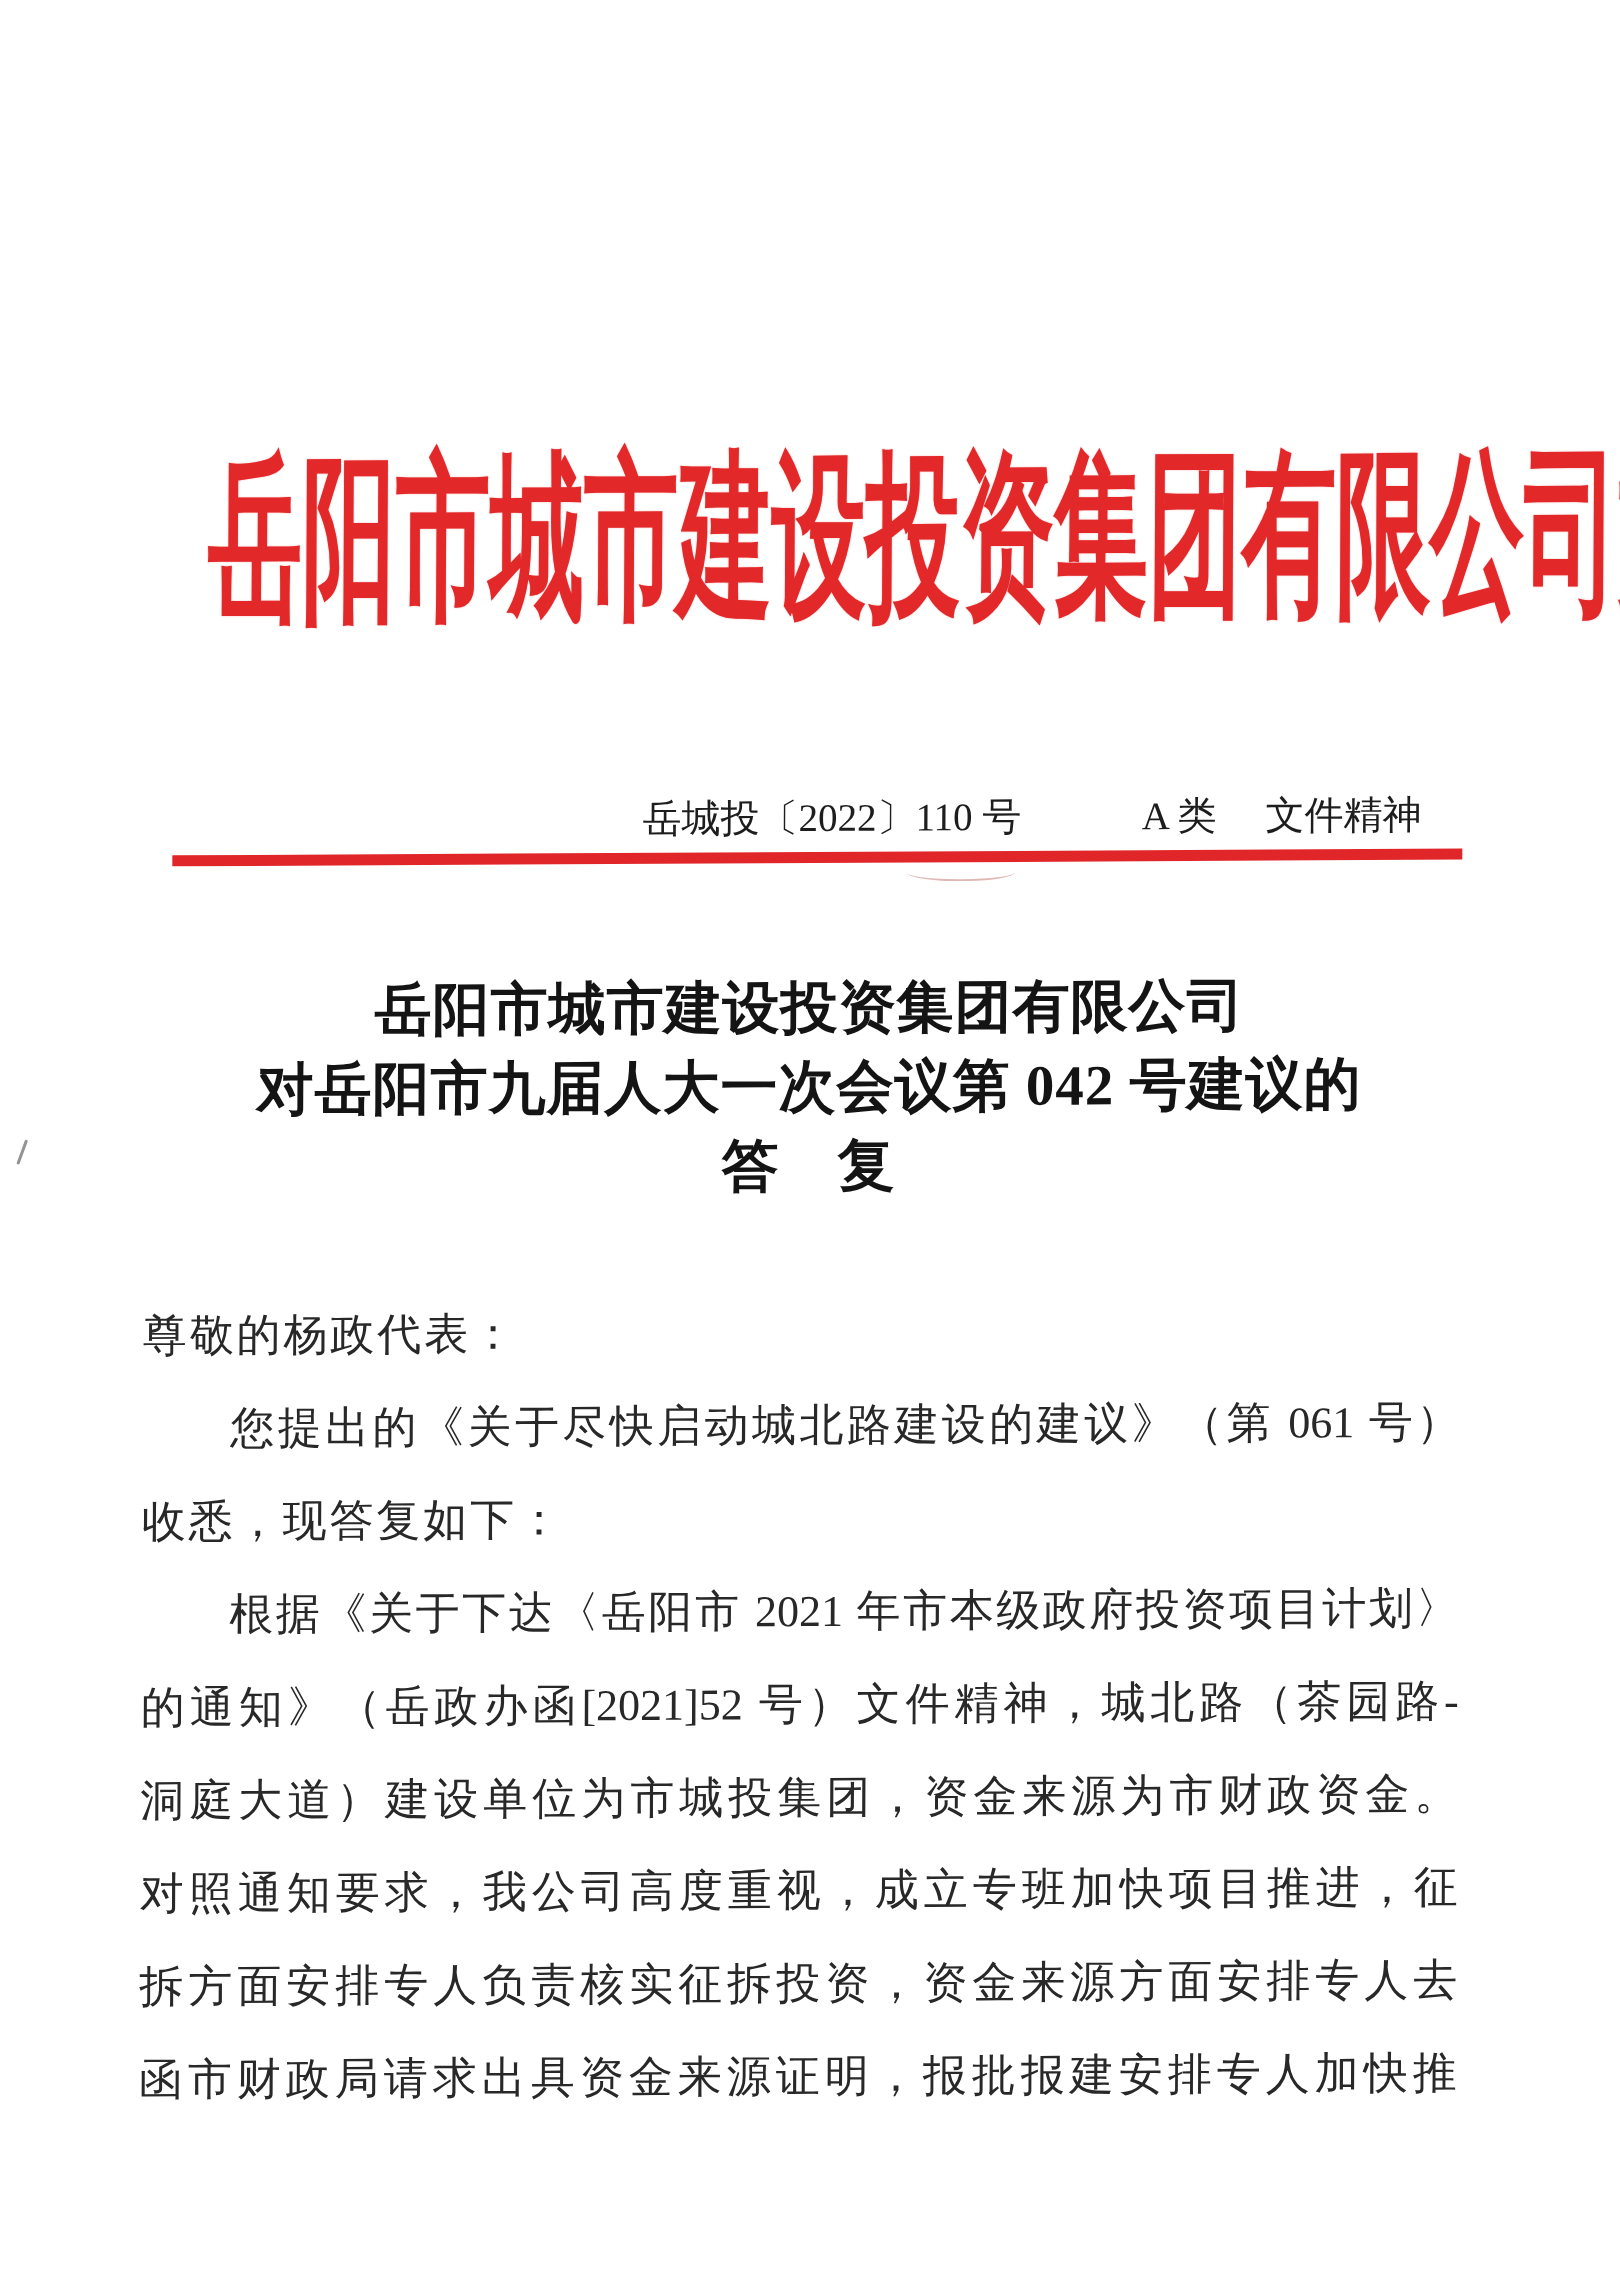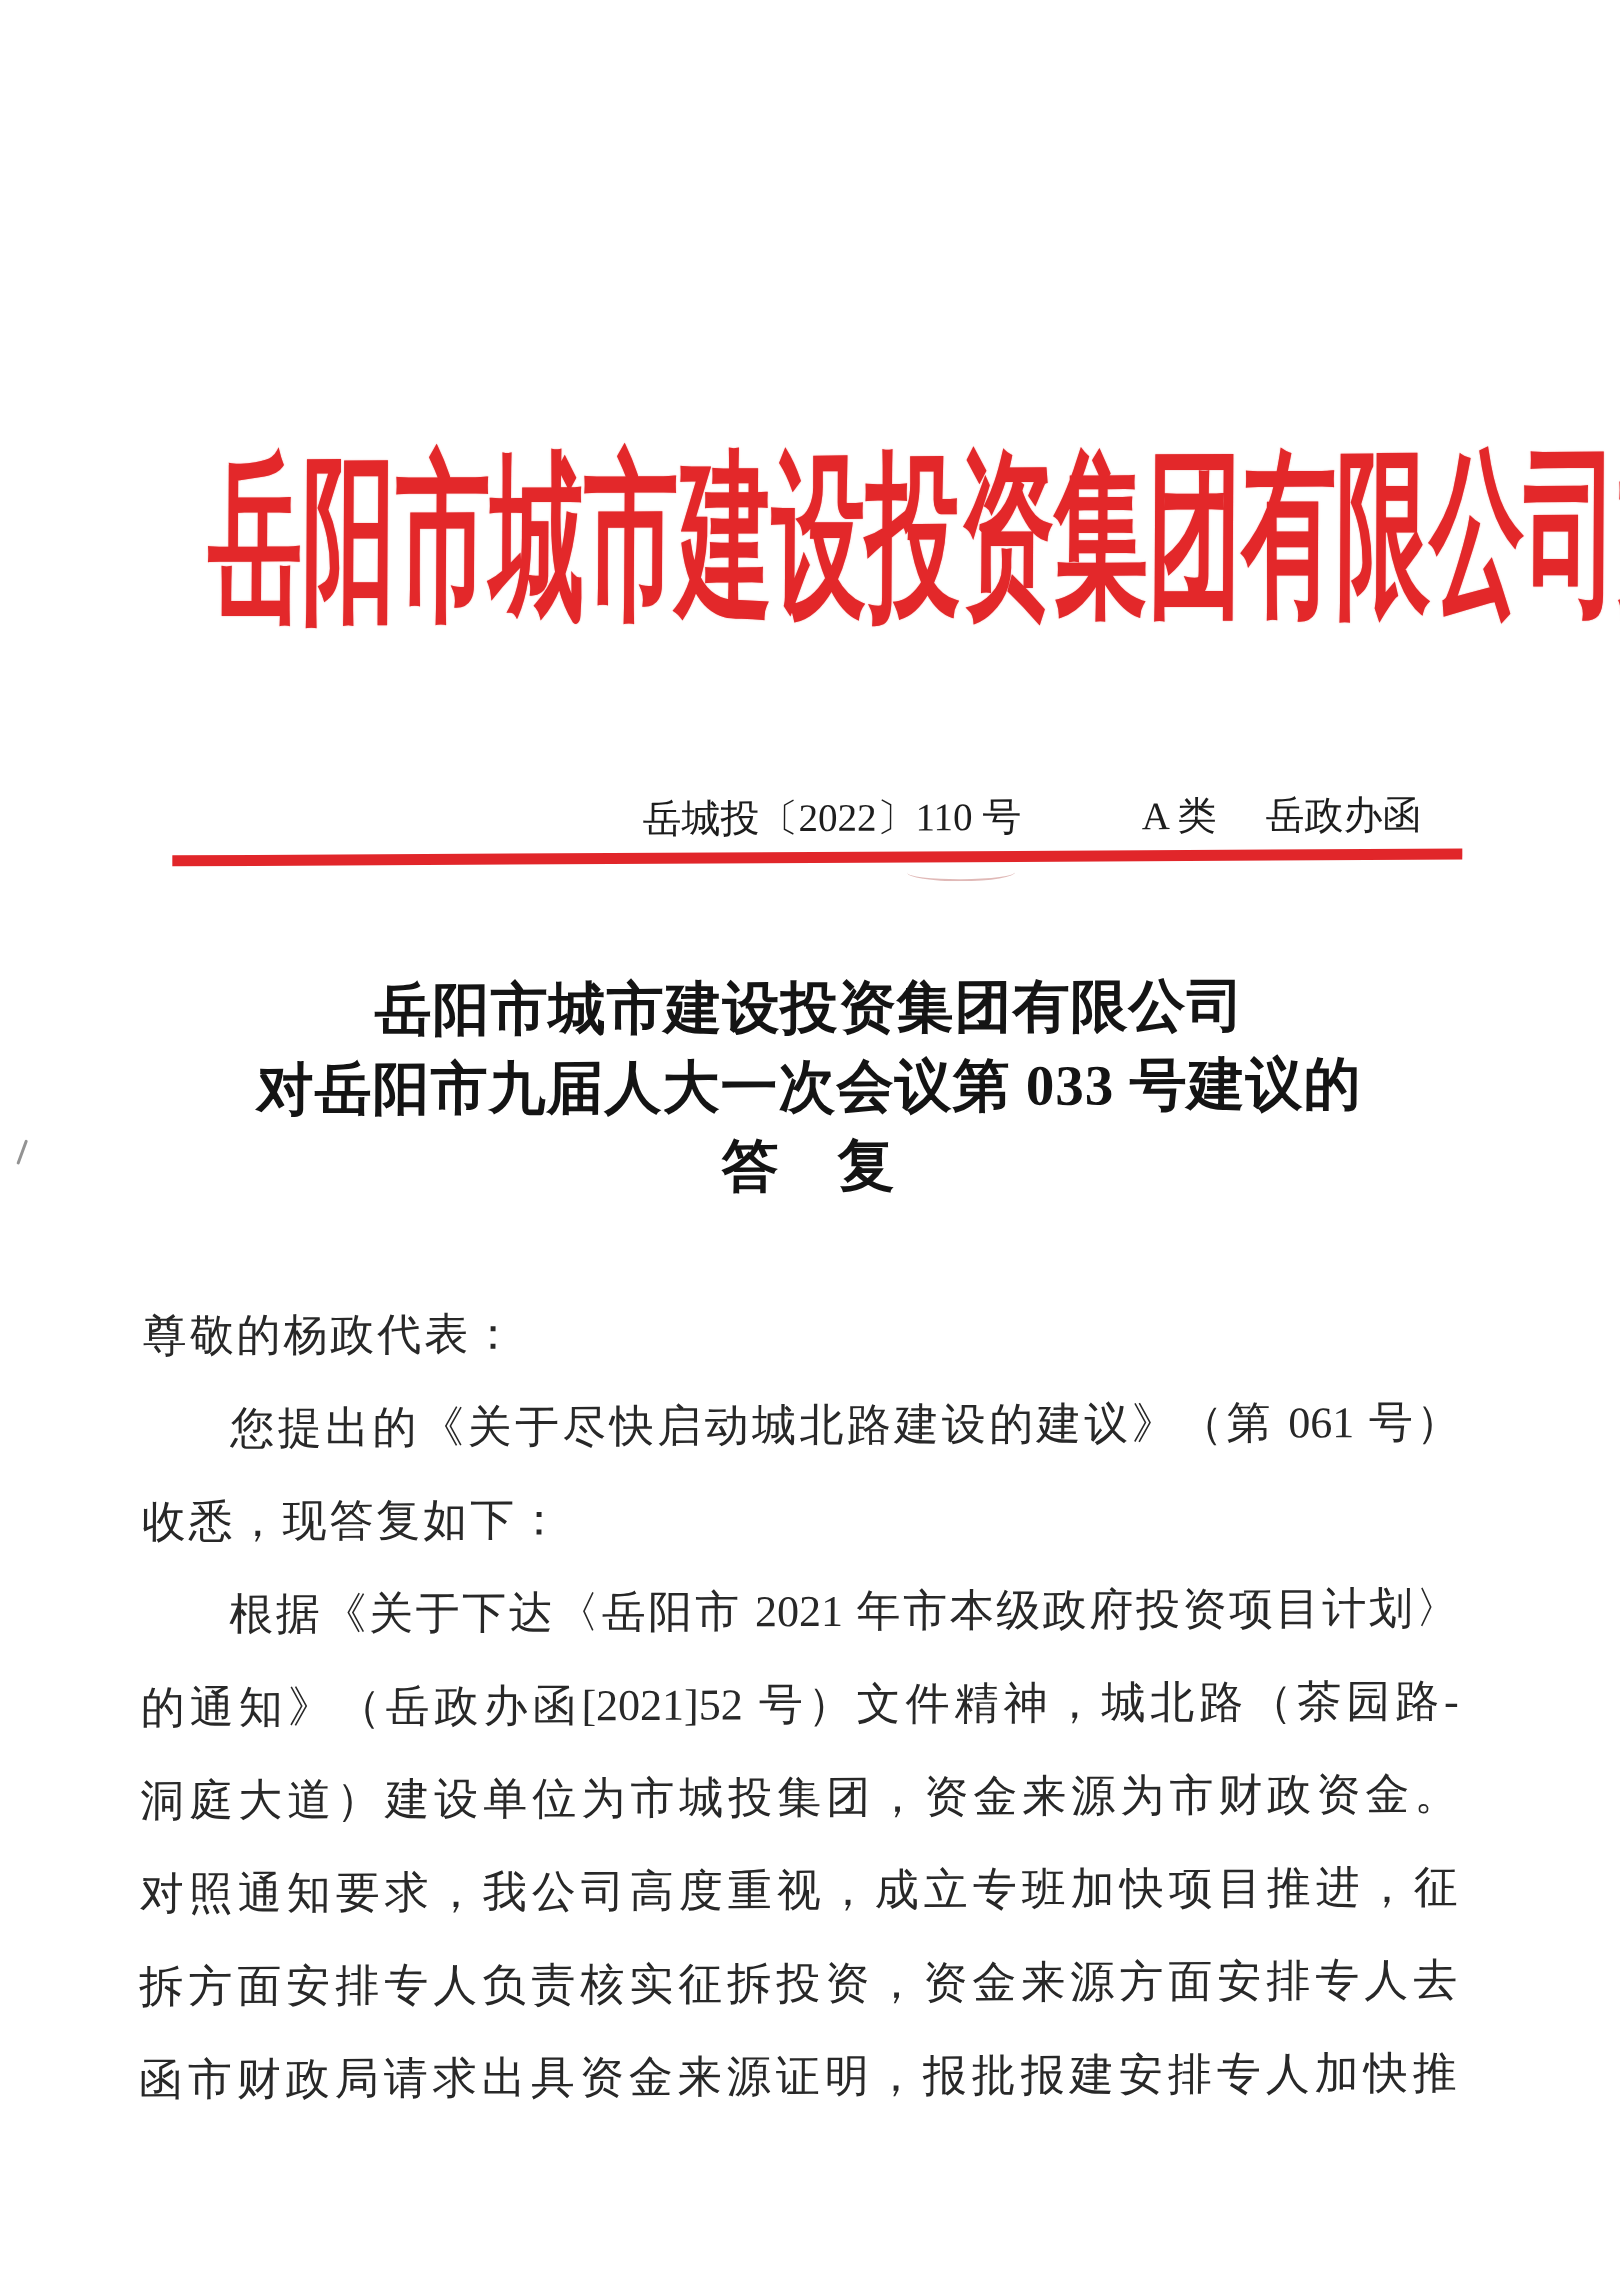--- a/index.html
+++ b/index.html
@@ -90,29 +90,29 @@
 
 <div class="page">
   <div class="sheet">
 
     <div class="banner" style="color: rgb(227, 40, 42);">岳阳市城市建设投资集团有限公司文件</div>
 
     <div class="docinfo-row">
       <span class="doc-number">岳城投〔2022〕110 号</span>
       <span class="doc-class">
         <span>A 类</span>
-        <span>岳政办函</span>
+        <span>文件精神</span>
       </span>
     </div>
 
     <div class="red-divider" style="background-color: rgb(225, 38, 42);"></div>
 
     <div class="title-block">
       <div class="title-line">岳阳市城市建设投资集团有限公司</div>
-      <div class="title-line"><span>对岳阳市九届人大一次会议第 </span><span class="title-num">033</span><span> 号建议的</span></div>
+      <div class="title-line"><span>对岳阳市九届人大一次会议第 </span><span class="title-num">042</span><span> 号建议的</span></div>
       <div class="title-line">答　复</div>
     </div>
 
     <div class="body-text">
       <div class="bline">尊敬的杨政代表：</div>
       <div class="bline indent justify">您提出的《关于尽快启动城北路建设的建议》（第 061 号）</div>
       <div class="bline">收悉，现答复如下：</div>
       <div class="bline indent justify">根据《关于下达〈岳阳市 2021 年市本级政府投资项目计划〉</div>
       <div class="bline justify">的通知》（岳政办函[2021]52 号）文件精神，城北路（茶园路-</div>
       <div class="bline justify">洞庭大道）建设单位为市城投集团，资金来源为市财政资金。</div>

